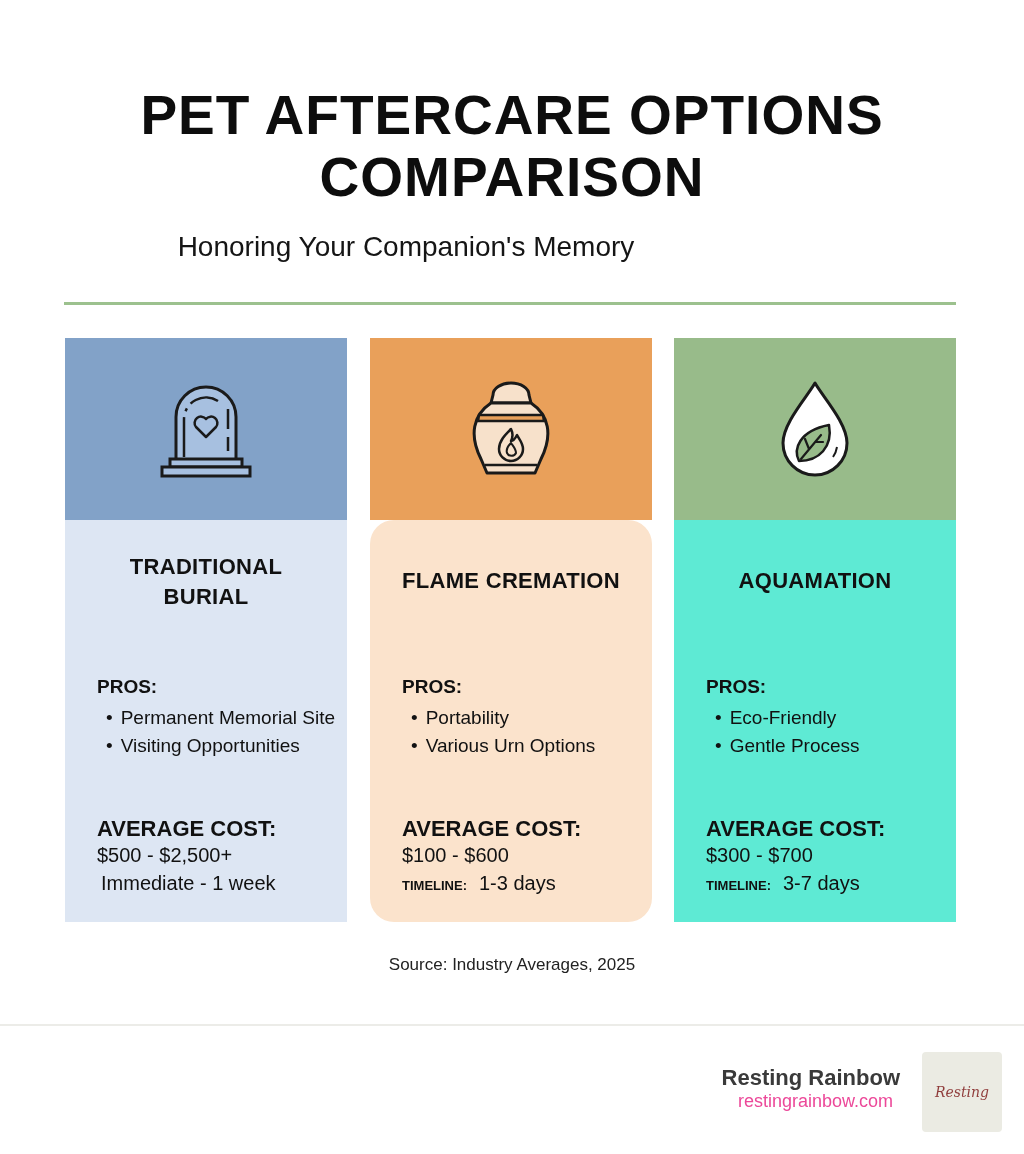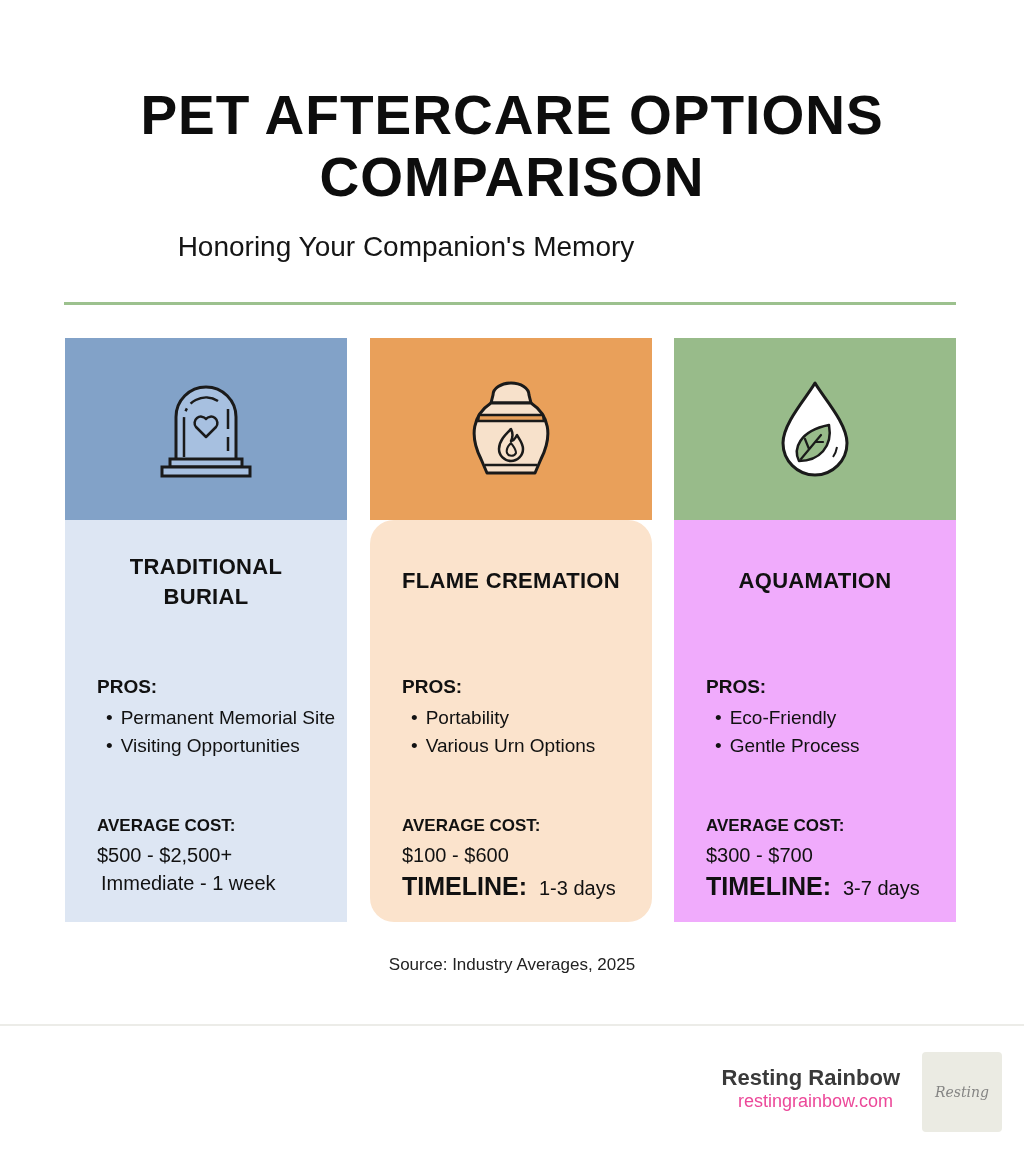--- a/index.html
+++ b/index.html
@@ -30,45 +30,45 @@
     position: absolute; left: 0; width: 100%; text-align: center;
     font-weight: 700; font-size: 22px; line-height: 30px; letter-spacing: 0.3px;
   }
   .pros-label {
     position: absolute; left: 32px; top: 156px; font-weight: 700; font-size: 19px;
   }
   .pros-list { position: absolute; left: 41px; top: 184px; list-style: none; }
   .pros-list li { font-size: 19px; line-height: 28px; white-space: nowrap; }
   .pros-list li::before { content: "\2022"; margin-right: 8px; }
 
-  .cost-label { position: absolute; left: 32px; top: 296px; font-weight: 700; font-size: 17px; }
+  .cost-label { position: absolute; left: 32px; top: 296px; font-weight: 700; font-size: 22px; }
   .cost-value { position: absolute; left: 32px; top: 324px; font-size: 20px; }
   .timeline { position: absolute; left: 32px; top: 352px; font-size: 20px; white-space: nowrap; }
-  .timeline .tl-label { font-weight: 700; font-size: 25px; margin-right: 12px; }
+  .timeline .tl-label { font-weight: 700; font-size: 13px; margin-right: 12px; }
   .timeline.plain { left: 36px; }
 
   .source {
     position: absolute; left: 0; top: 955px; width: 1024px; text-align: center;
     font-size: 17px; color: #222;
   }
   .footer-line {
     position: absolute; left: 0; top: 1024px; width: 1024px; height: 2px; background: #ecece8;
   }
   .brand-name {
     position: absolute; right: 124px; top: 1065px; font-weight: 700; font-size: 22px; color: #3a3a3a;
   }
   .brand-url {
     position: absolute; right: 131px; top: 1091px; font-size: 18px; color: #ec4899;
   }
   .brand-logo {
     position: absolute; left: 922px; top: 1052px; width: 80px; height: 80px;
     background: #ebebe3; border-radius: 4px; display: flex; align-items: center; justify-content: center;
   }
   .brand-logo span {
-    font-family: "DejaVu Serif", serif; font-style: italic; font-size: 14px; color: #737373;
+    font-family: "DejaVu Serif", serif; font-style: italic; font-size: 14px; color: #7f1d1d;
     opacity: 0.85;
   }
 </style>
 </head>
 <body>
 
 <div class="title">
   <div>PET AFTERCARE OPTIONS</div>
   <div>COMPARISON</div>
 </div>
@@ -132,21 +132,21 @@
 
 <div class="card" style="left:674px;">
   <div class="head" style="background:#98bb8a;">
     <svg width="76" height="100" viewBox="0 0 76 100">
       <path d="M38 4 C30 18 6 44 6 64 A32 32 0 0 0 70 64 C70 44 46 18 38 4 Z" fill="#ffffff" stroke="#1a1a1a" stroke-width="3" stroke-linejoin="round"></path>
       <path d="M22 82 C16 70 22 52 52 46 C56 68 42 82 22 82 Z" fill="#98bb8a" stroke="#1a1a1a" stroke-width="2.5" stroke-linejoin="round"></path>
       <path d="M24 80 L44 56 M32 70 L28 60 M38 63 L46 63" fill="none" stroke="#1a1a1a" stroke-width="2.2" stroke-linecap="round"></path>
       <path d="M60 68 Q59 74 56 78" fill="none" stroke="#1a1a1a" stroke-width="2"></path>
     </svg>
   </div>
-  <div class="body" style="background:#f0abfc;">
+  <div class="body" style="background:#5eead4;">
     <div class="card-title" style="top:46px;">AQUAMATION</div>
     <div class="pros-label">PROS:</div>
     <ul class="pros-list">
       <li>Eco-Friendly</li>
       <li>Gentle Process</li>
     </ul>
     <div class="cost-label">AVERAGE COST:</div>
     <div class="cost-value">$300 - $700</div>
     <div class="timeline">
       <span class="tl-label">TIMELINE:</span><span>3-7 days</span>

